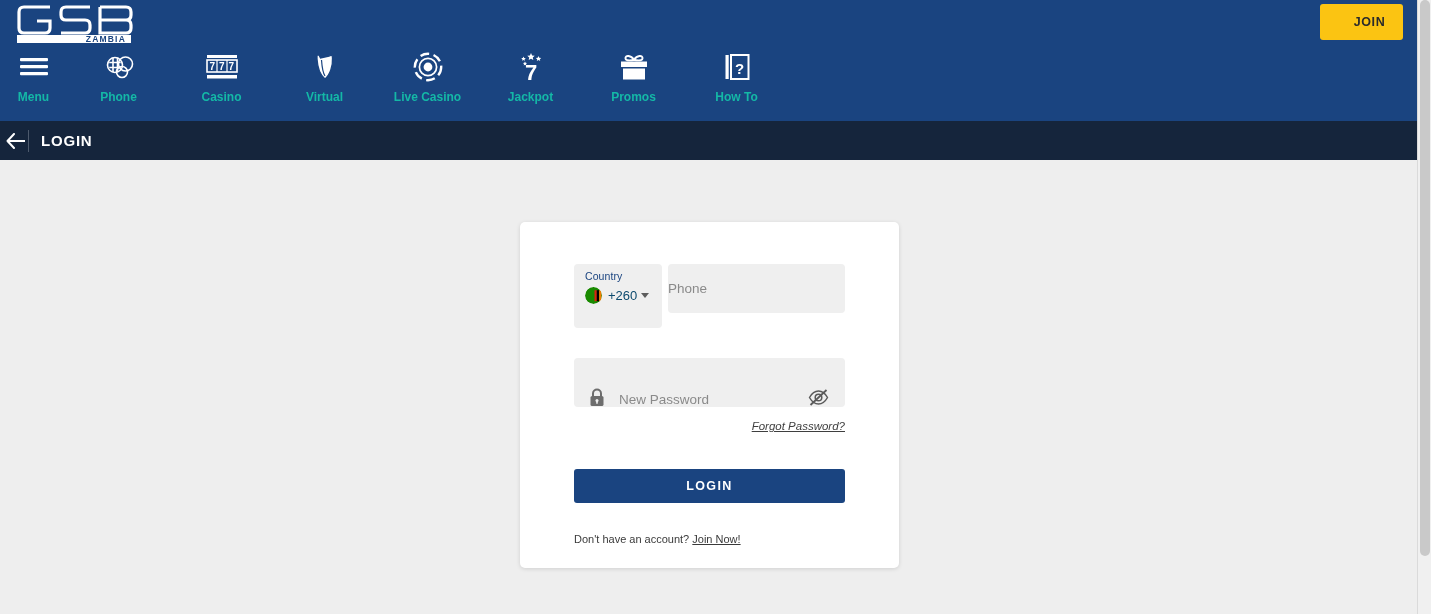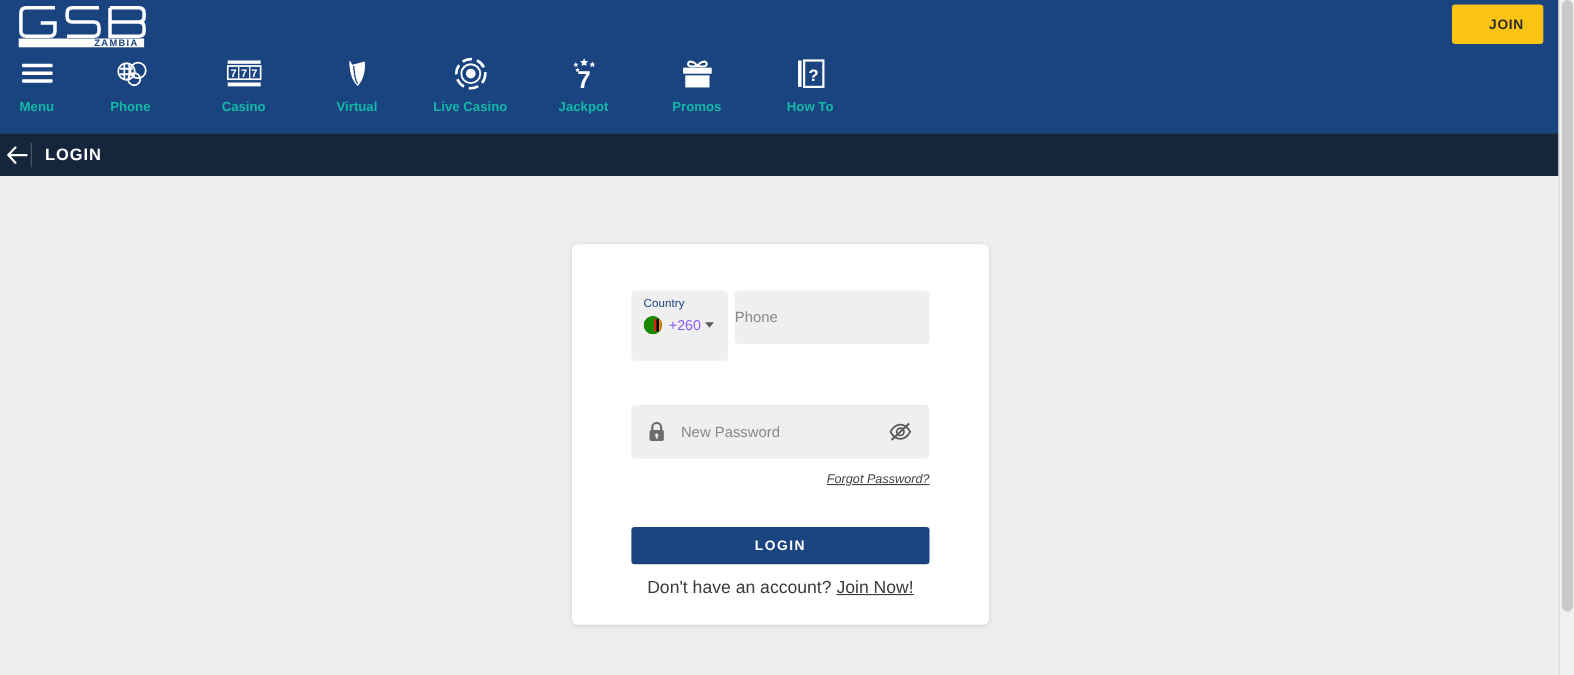--- a/index.html
+++ b/index.html
@@ -153,21 +153,21 @@
     gap: 6px;
   }
   .flag {
     width: 17px; height: 17px;
     border-radius: 50%;
     overflow: hidden;
     display: block;
   }
   .dial {
     font-size: 13px;
-    color: #8b5cf6;
+    color: #0c4a6e;
   }
   .caret {
     width: 0; height: 0;
     border-left: 4px solid transparent;
     border-right: 4px solid transparent;
     border-top: 5px solid #5d5d5d;
     margin-left: -2px;
   }
   .phone-input {
     flex: 1;
@@ -177,26 +177,26 @@
     border-radius: 4px;
     padding: 0 0;
     font-size: 13.5px;
     color: #333;
     font-family: "Liberation Sans", sans-serif;
     outline: none;
   }
   .phone-input::placeholder { color: #8a8a8a; }
   
   .pwd-wrap {
-    margin-top: 40px;
+    margin-top: 30px;
     height: 49px;
     background: #efefef;
     border-radius: 4px;
     display: flex;
-    align-items: center;
+    align-items: flex-end;
     padding: 0 16px 0 15px;
   }
   .lock-icon { display: flex; align-items: center; }
   .pwd-input {
     flex: 1;
     border: none;
     background: transparent;
     outline: none;
     margin-left: 14px;
     font-size: 13.5px;
@@ -228,23 +228,23 @@
     border: none;
     border-radius: 3px;
     font-family: "Liberation Sans", sans-serif;
     font-size: 12.5px;
     font-weight: bold;
     letter-spacing: 1.4px;
     cursor: pointer;
     display: block;
   }
   .signup-row {
-    margin-top: 13px;
-    text-align: center;
-    font-size: 16px;
+    margin-top: 30px;
+    text-align: left;
+    font-size: 11px;
     color: #3a3a3a;
   }
   .signup-link {
     color: #3a3a3a;
     text-decoration: underline;
     cursor: pointer;
   }
   
   #scrollbar {
     position: absolute;

